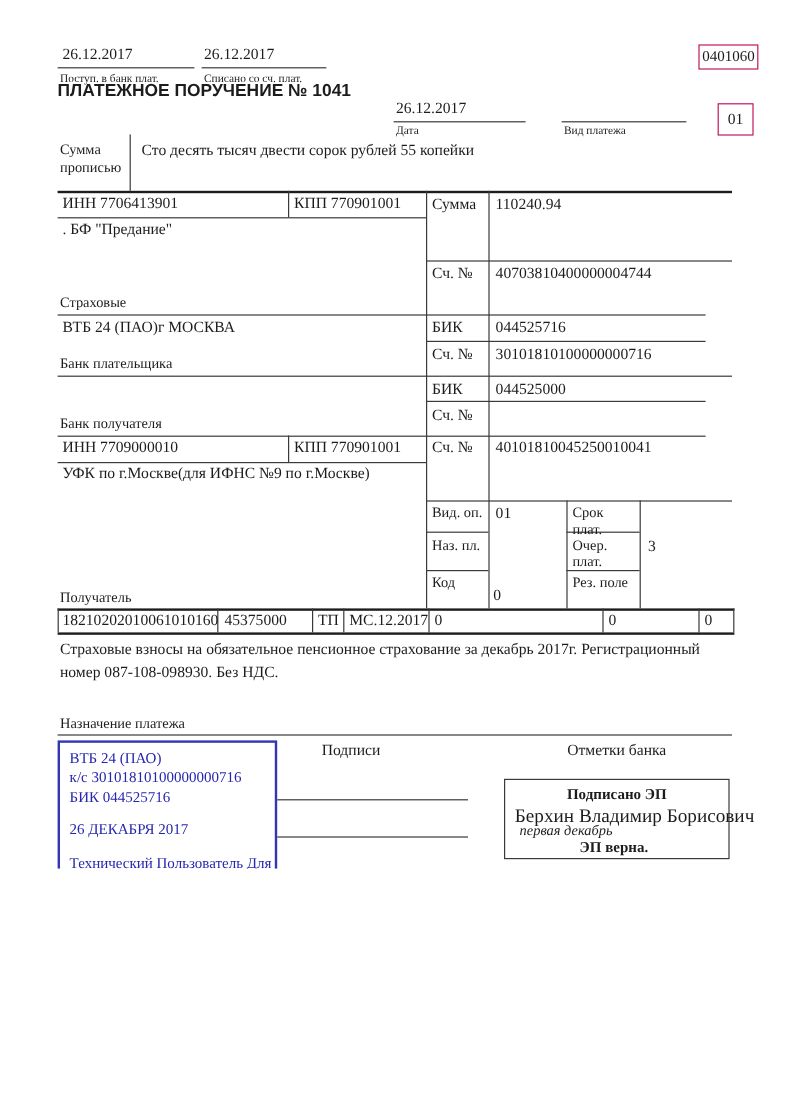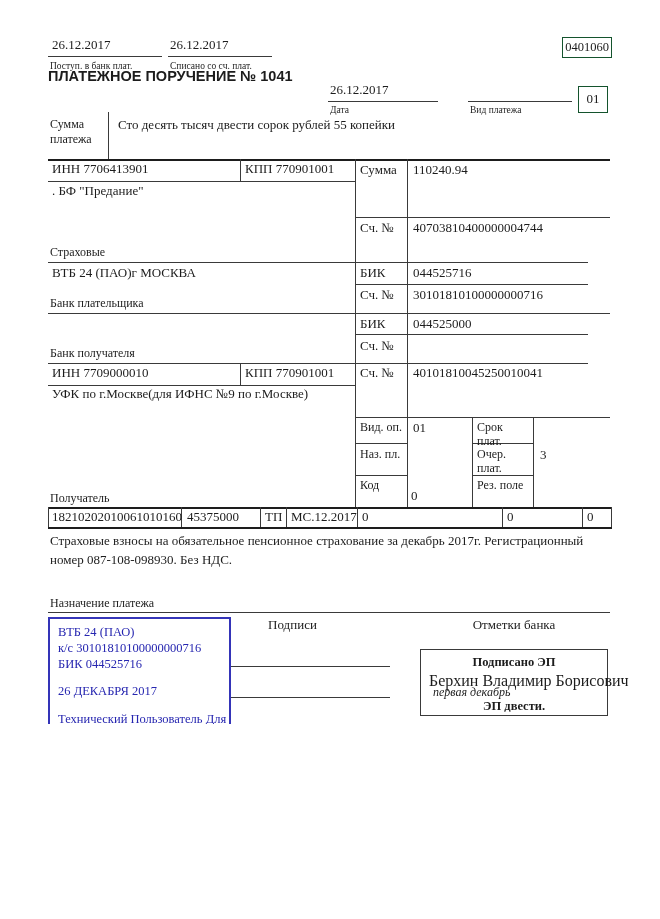--- a/index.html
+++ b/index.html
@@ -5,21 +5,21 @@
   html,body{margin:0;padding:0;background:#fff;}
   #page{position:relative;width:660px;height:724px;background:#ffffff;overflow:hidden;
         font-family:"Liberation Serif","DejaVu Serif",serif;color:#1c1c1c;}
   .txt{position:absolute;font-size:13px;white-space:nowrap;line-height:1.15;}
   .sm{font-size:9.5px;}
   .lbl{font-size:12px;}
   .wrap{white-space:normal;}
   .hl{position:absolute;height:1px;background:#3a3a3a;}
   .hl2{position:absolute;height:2px;background:#1d1d1d;}
   .vl{position:absolute;width:1px;background:#3a3a3a;}
-  .box{position:absolute;border:2px solid #14532d;box-sizing:border-box;}
+  .box{position:absolute;border:2px solid #be185d;box-sizing:border-box;margin-left:20px;}
   .center{text-align:center;}
   .title{font-family:"Liberation Sans","DejaVu Sans",sans-serif;font-weight:bold;font-size:14.5px;}
   .stamp{position:absolute;left:48px;top:617px;width:183px;height:134px;
          border:2px solid #3434b8;box-sizing:border-box;color:#2626b0;}
   .stamp .txt{position:absolute;font-size:12.5px;color:#2626b0;}
   .bankbox{position:absolute;left:420px;top:649px;width:188px;height:67px;
            border:1.5px solid #3a3a3a;box-sizing:border-box;}
   .b{font-weight:bold;}
   .i{font-style:italic;}
 </style>
@@ -45,21 +45,21 @@
   <div class="hl" style="left:328px;top:101px;width:110px"></div>
   <div class="txt sm" style="left:330px;top:105px">Дата</div>
   <div class="hl" style="left:468px;top:101px;width:104px"></div>
   <div class="txt sm" style="left:470px;top:105px">Вид платежа</div>
   <div class="box center" style="left:578px;top:86px;width:30px;height:27px;border-width:1.5px">
     <div class="txt" style="position:static;font-size:13px;line-height:24px">01</div>
   </div>
 
   <div class="vl" style="left:108px;top:112px;height:47px"></div>
   <div class="txt lbl" style="left:50px;top:118px">Сумма</div>
-  <div class="txt lbl" style="left:50px;top:133px">платежа</div>
+  <div class="txt lbl" style="left:50px;top:133px">прописью</div>
   <div class="txt" style="left:118px;top:118px">Сто десять тысяч двести сорок рублей 55 копейки</div>
 
   <div class="hl2" style="left:48px;top:159px;width:562px"></div>
   <div class="hl" style="left:48px;top:181px;width:307px"></div>
   <div class="hl" style="left:355px;top:217px;width:255px"></div>
   <div class="hl" style="left:48px;top:262px;width:540px"></div>
   <div class="hl" style="left:355px;top:284px;width:233px"></div>
   <div class="hl" style="left:48px;top:313px;width:562px"></div>
   <div class="hl" style="left:355px;top:334px;width:233px"></div>
   <div class="hl" style="left:48px;top:363px;width:540px"></div>
@@ -153,16 +153,16 @@
     <div class="txt" style="left:8px;top:65px">26 ДЕКАБРЯ 2017</div>
     <div class="txt" style="left:8px;top:93px">Технический Пользователь Для</div>
     <div class="txt" style="left:8px;top:108px">Зод</div>
     <div class="txt" style="left:8px;top:122px">Документ принят электронно</div>
   </div>
 
   <div class="bankbox">
     <div class="txt b center" style="left:0;top:5px;width:186px;font-size:12.5px">Подписано ЭП</div>
     <div class="txt" style="left:8px;top:22px;font-size:16px">Берхин Владимир Борисович</div>
     <div class="txt i" style="left:12px;top:36px;font-size:12px">первая декабрь</div>
-    <div class="txt b" style="left:62px;top:49px;font-size:12.5px">ЭП двести.</div>
+    <div class="txt b" style="left:62px;top:49px;font-size:12.5px">ЭП верна.</div>
   </div>
 
 </div>
 
 </body></html>

